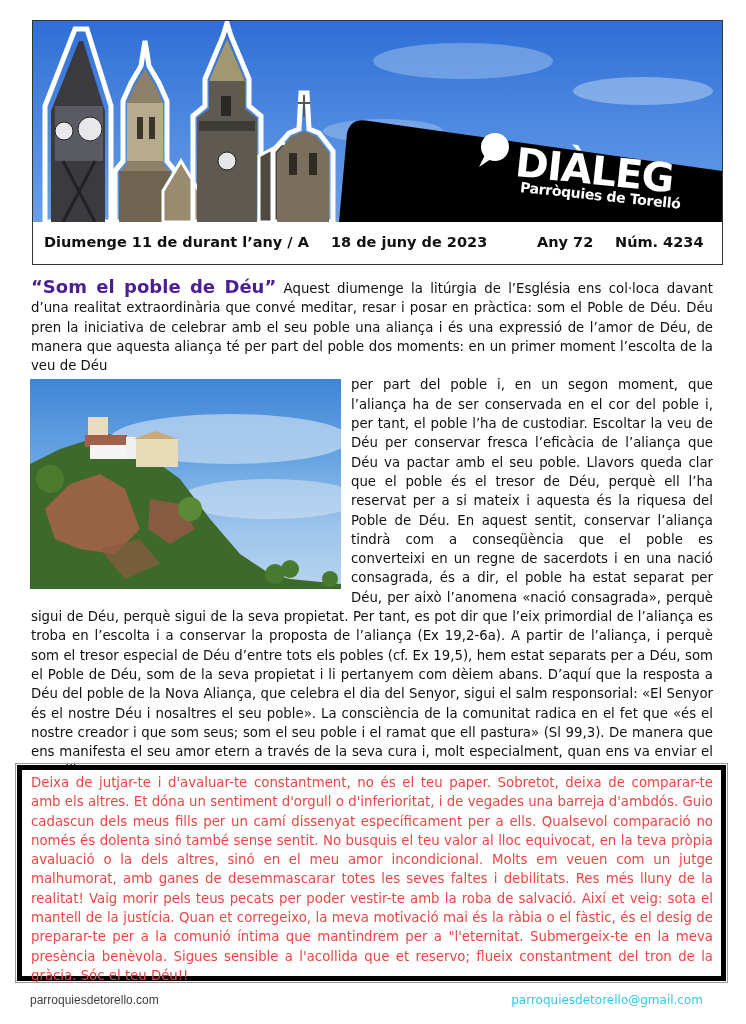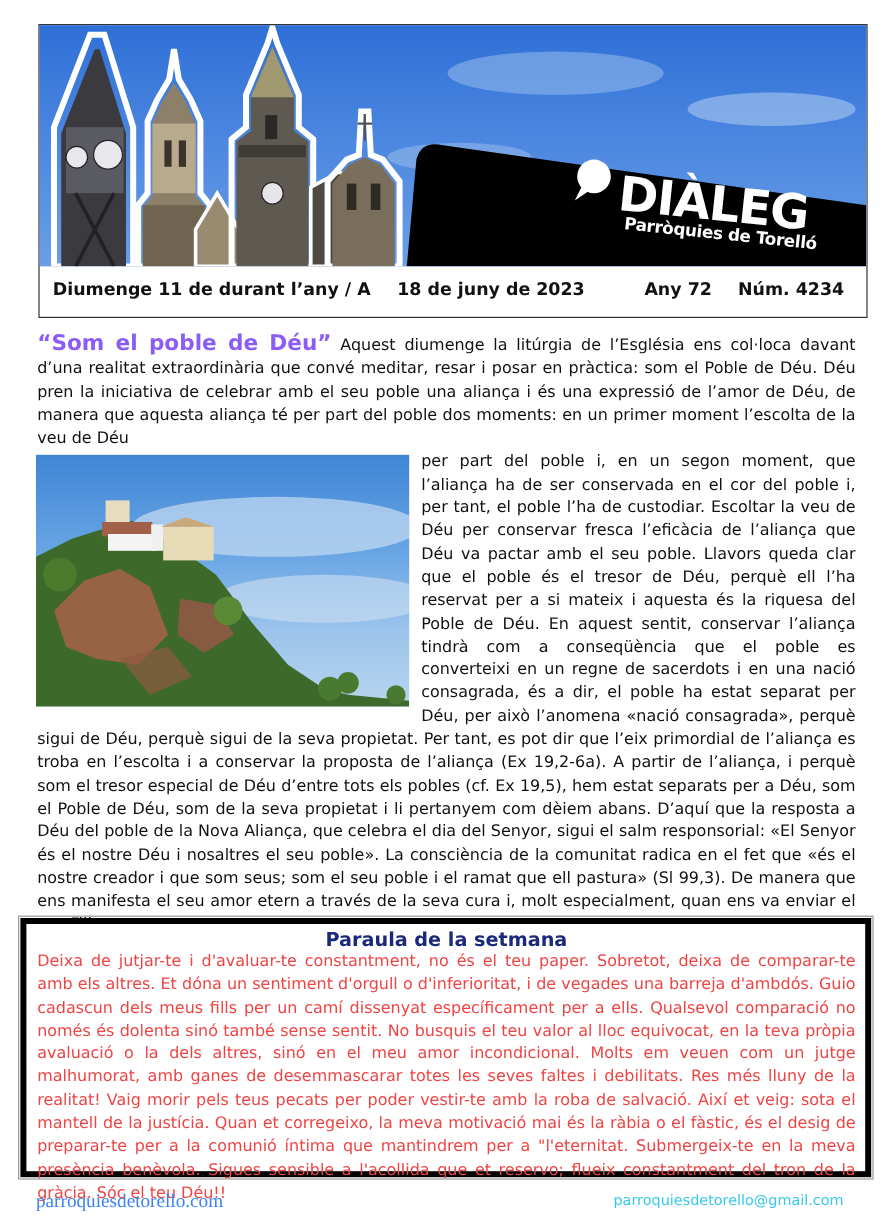--- a/index.html
+++ b/index.html
@@ -17,34 +17,34 @@
   .logo-sub { position: absolute; left: 488px; top: 158px; color: #fff; font-family: "DejaVu Sans", sans-serif;
               font-weight: bold; font-size: 14px; transform: rotate(6deg); transform-origin: left top; letter-spacing: -0.3px; }
   .caption { position: absolute; left: 0; top: 201px; width: 689px; height: 42px;
              font-family: "DejaVu Sans", sans-serif; font-weight: bold; font-size: 14.5px; color: #111; text-align: right; }
   .caption span { position: absolute; top: 12px; white-space: nowrap; }
 
   
   .article { position: absolute; left: 31px; top: 277px; width: 682px;
              font-family: "DejaVu Sans", sans-serif; font-size: 13.3px; line-height: 19.3px;
              text-align: justify; color: #111; }
-  .article .title { color: #8b5cf6; font-weight: bold; font-size: 18px; }
+  .article .title { color: #4c1d95; font-weight: bold; font-size: 18px; }
   .photo { float: left; width: 311px; height: 210px; margin: 4px 10px 5px -1px; position: relative; overflow: hidden;
            background: linear-gradient(180deg, #3f86d6 0%, #6aa6e4 40%, #9cc4ec 70%, #b8d4ee 100%); }
 
   
   .box { position: absolute; left: 17px; top: 765px; width: 709px; height: 216px; box-sizing: border-box;
          border: 5px solid #000; outline: 1px solid #999; outline-offset: 1px; background: #fff; padding: 3px 8px 0 9px; }
   .box-title { text-align: center; font-family: "DejaVu Sans", sans-serif; font-weight: bold; font-size: 16px;
                color: #1a2a7a; line-height: 19px; margin-bottom: 0px; }
   .box-text { font-family: "DejaVu Sans", sans-serif; font-size: 13.3px; line-height: 19.3px; text-align: justify; color: #ef4444; }
 
   
-  .footer-left { position: absolute; left: 30px; top: 993px; font-family: Liberation Serif, serif;
-                 font-size: 16px; color: #3b82f6; text-decoration: none; }
+  .footer-left { position: absolute; left: 30px; top: 993px; font-family: Liberation Sans, sans-serif;
+                 font-size: 12px; color: #404040; text-decoration: none; }
   .footer-right { position: absolute; right: 43px; top: 993px; font-family: "DejaVu Sans", sans-serif;
                   font-size: 12px; color: #35c8e8; }
 </style>
 </head>
 <body>
 
 <div class="header">
   <div class="banner">
     <svg width="689" height="201" viewBox="0 0 689 201">
 
@@ -134,18 +134,17 @@
       <circle cx="260" cy="190" r="9" fill="#4a7a30"></circle>
       <circle cx="300" cy="200" r="8" fill="#4a7a30"></circle>
       <circle cx="20" cy="100" r="14" fill="#4d7b2e"></circle>
       <circle cx="160" cy="130" r="12" fill="#5a8a36"></circle>
     </svg>
   </div>
   <span id="body-rest">per part del poble i, en un segon moment, que l’aliança ha de ser conservada en el cor del poble i, per tant, el poble l’ha de custodiar. Escoltar la veu de Déu per conservar fresca l’eficàcia de l’aliança que Déu va pactar amb el seu poble. Llavors queda clar que el poble és el tresor de Déu, perquè ell l’ha reservat per a si mateix i aquesta és la riquesa del Poble de Déu. En aquest sentit, conservar l’aliança tindrà com a conseqüència que el poble es converteixi en un regne de sacerdots i en una nació consagrada, és a dir, el poble ha estat separat per Déu, per això l’anomena «nació consagrada», perquè sigui de Déu, perquè sigui de la seva propietat. Per tant, es pot dir que l’eix primordial de l’aliança es troba en l’escolta i a conservar la proposta de l’aliança (Ex 19,2-6a). A partir de l’aliança, i perquè som el tresor especial de Déu d’entre tots els pobles (cf. Ex 19,5), hem estat separats per a Déu, som el Poble de Déu, som de la seva propietat i li pertanyem com dèiem abans. D’aquí que la resposta a Déu del poble de la Nova Aliança, que celebra el dia del Senyor, sigui el salm responsorial: «El Senyor és el nostre Déu i nosaltres el seu poble». La consciència de la comunitat radica en el fet que «és el nostre creador i que som seus; som el seu poble i el ramat que ell pastura» (Sl 99,3). De manera que ens manifesta el seu amor etern a través de la seva cura i, molt especialment, quan ens va enviar el seu Fill.</span>
 </div>
 
 <div class="box">
-  <div class="box-title">Paraula de la setmana</div>
   <div class="box-text">Deixa de jutjar-te i d'avaluar-te constantment, no és el teu paper. Sobretot, deixa de comparar-te amb els altres. Et dóna un sentiment d'orgull o d'inferioritat, i de vegades una barreja d'ambdós. Guio cadascun dels meus fills per un camí dissenyat específicament per a ells. Qualsevol comparació no només és dolenta sinó també sense sentit. No busquis el teu valor al lloc equivocat, en la teva pròpia avaluació o la dels altres, sinó en el meu amor incondicional. Molts em veuen com un jutge malhumorat, amb ganes de desemmascarar totes les seves faltes i debilitats. Res més lluny de la realitat! Vaig morir pels teus pecats per poder vestir-te amb la roba de salvació. Així et veig: sota el mantell de la justícia. Quan et corregeixo, la meva motivació mai és la ràbia o el fàstic, és el desig de preparar-te per a la comunió íntima que mantindrem per a "l'eternitat. Submergeix-te en la meva presència benèvola. Sigues sensible a l'acollida que et reservo; flueix constantment del tron de la gràcia. Sóc el teu Déu!!</div>
 </div>
 
 <a class="footer-left">parroquiesdetorello.com</a>
 <a class="footer-right">parroquiesdetorello@gmail.com</a>
 
 </body></html>

